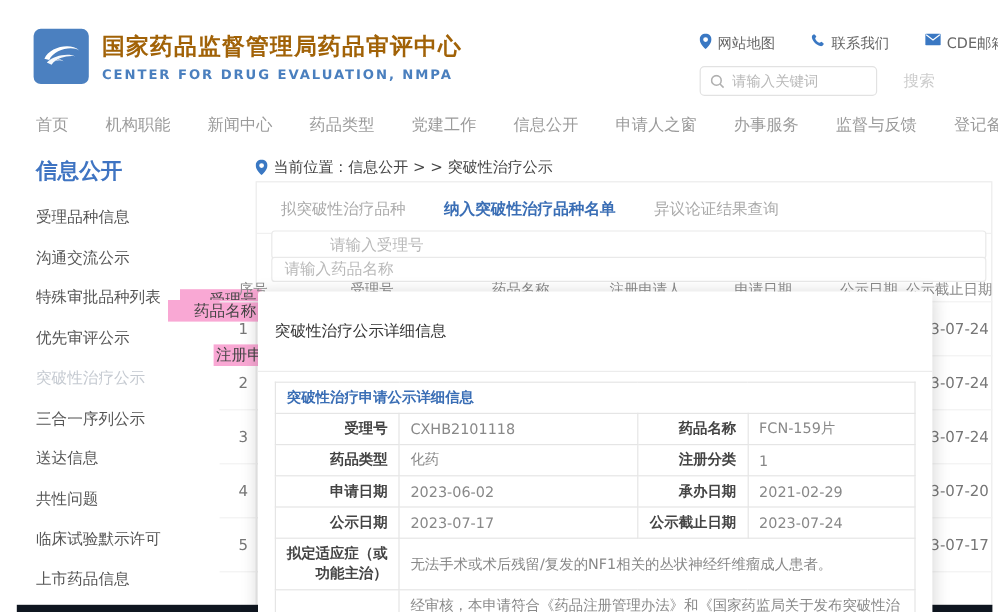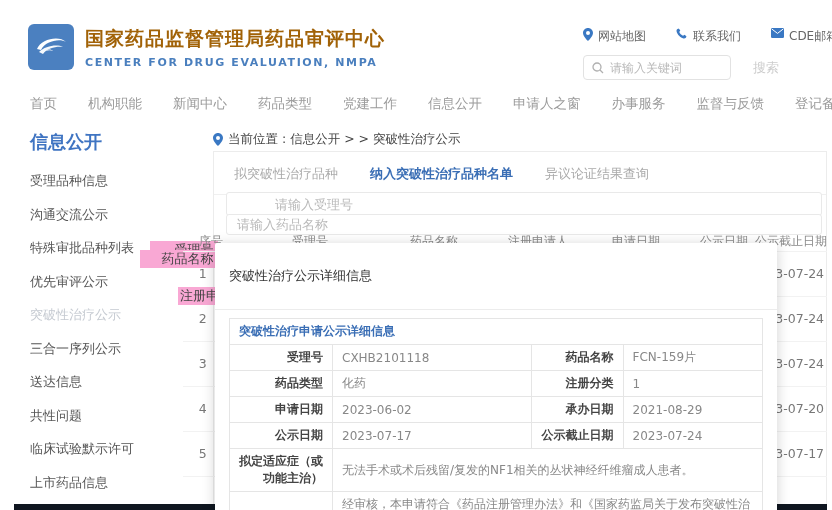--- a/index.html
+++ b/index.html
@@ -280,21 +280,21 @@
         <tr>
           <td class="d-label">药品类型</td>
           <td class="d-value">化药</td>
           <td class="d-label2">注册分类</td>
           <td class="d-value">1</td>
         </tr>
         <tr>
           <td class="d-label">申请日期</td>
           <td class="d-value">2023-06-02</td>
           <td class="d-label2">承办日期</td>
-          <td class="d-value">2021-08-29</td>
+          <td class="d-value">2021-02-29</td>
         </tr>
         <tr>
           <td class="d-label">公示日期</td>
           <td class="d-value">2023-07-17</td>
           <td class="d-label2">公示截止日期</td>
           <td class="d-value">2023-07-24</td>
         </tr>
         <tr>
           <td class="d-label">拟定适应症（或功能主治）</td>
           <td class="d-value" colspan="3">无法手术或术后残留/复发的NF1相关的丛状神经纤维瘤成人患者。</td>

